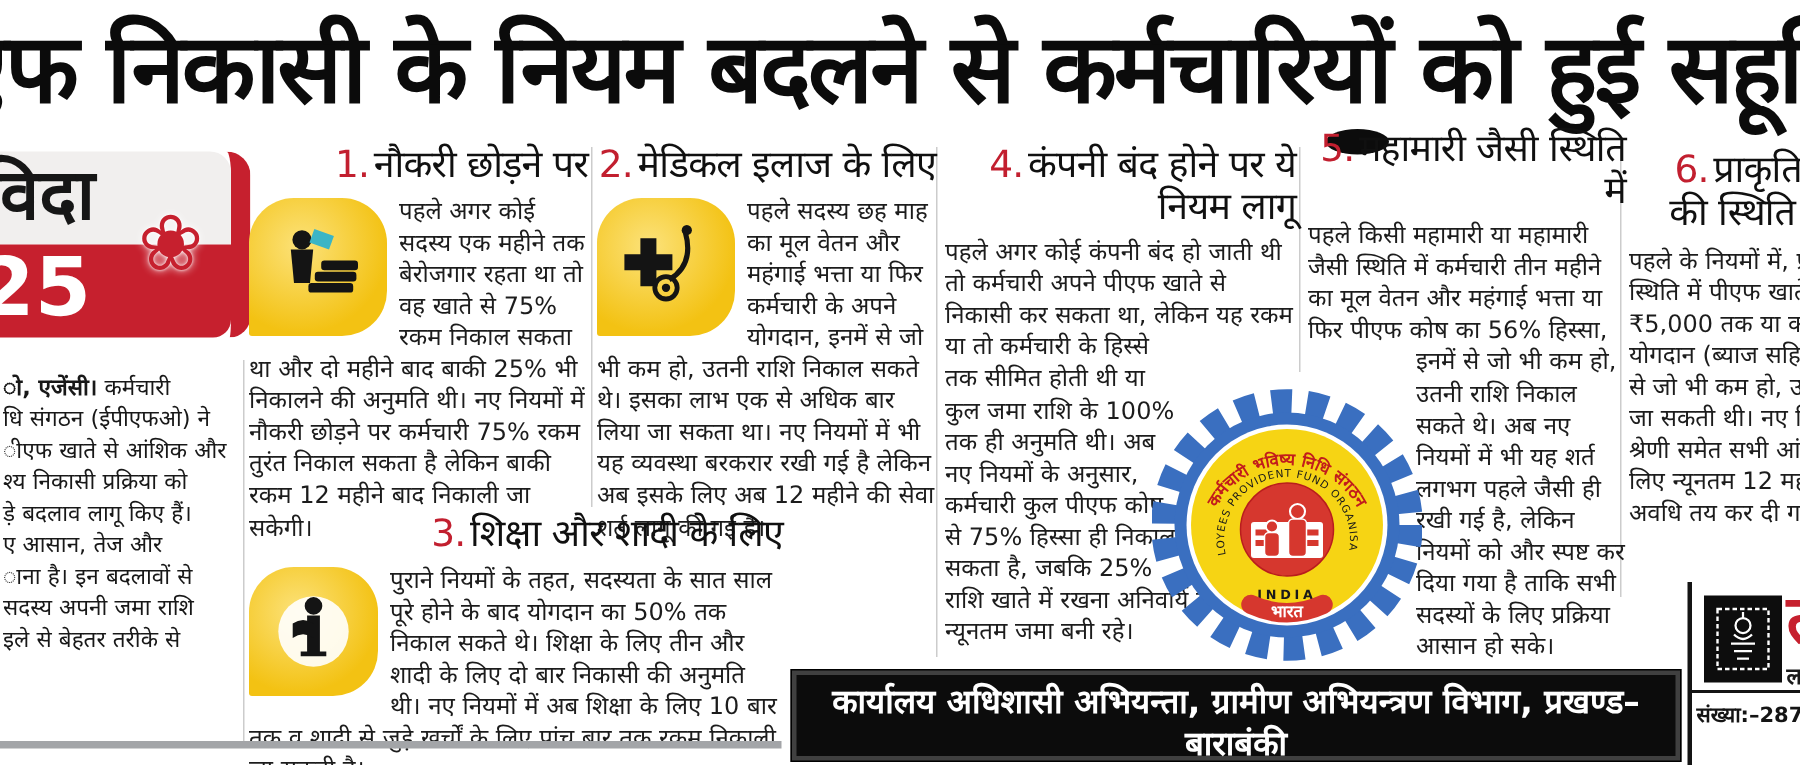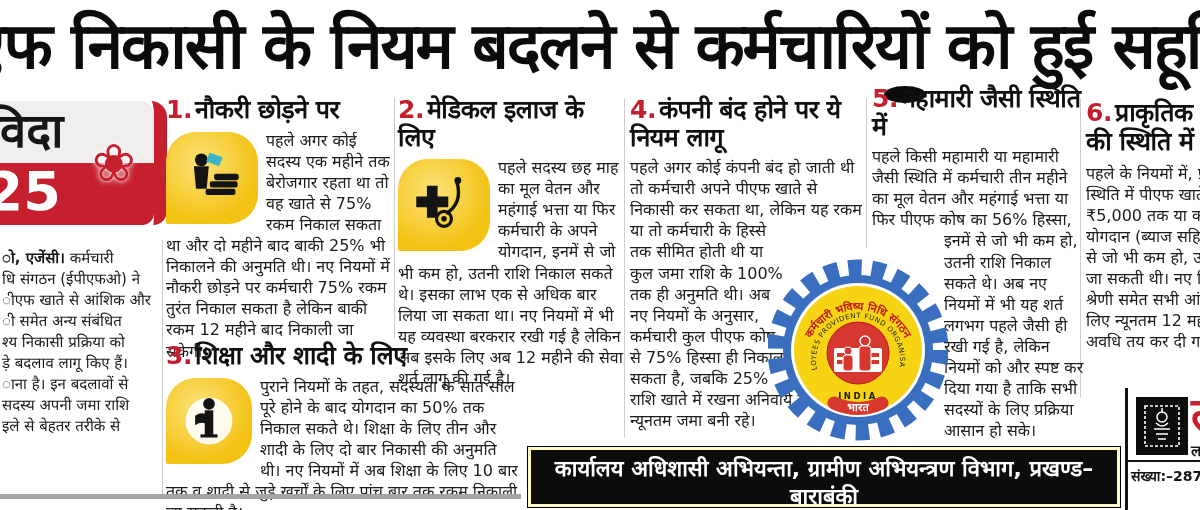--- a/index.html
+++ b/index.html
@@ -24,41 +24,41 @@
   
   .vline{position:absolute;width:1px;background:#cccccc;}
   
   .sec{position:absolute;}
   .s1{left:166px;top:96px;width:226px;}
   .s2{left:398px;top:96px;width:226px;}
   .s3{left:166px;top:342px;width:356px;}
   .s4{left:630px;top:96px;width:234px;}
   .s5{left:872px;top:85px;width:212px;}
   .s6{left:1086px;top:99px;width:160px;}
-  .sec-head{margin:0 0 6px 0;font-size:25px;font-weight:bold;line-height:1.1;color:#101010;letter-spacing:-0.5px;}
+  .sec-head{margin:0 0 6px 0;font-size:25px;font-weight:normal;line-height:1.1;color:#101010;letter-spacing:-0.5px;text-align:right;}
   .sec-head .num{color:#c21f2f;margin-right:3px;}
   .sec-body{font-size:16px;line-height:1.32;color:#1c1c1c;text-align:left;}
   .bubble{float:left;width:92px;height:92px;margin:2px 8px 2px 0;
           background:radial-gradient(circle at 38% 35%,#fce27a,#f3c213 70%);
           border-radius:30px 30px 30px 2px;display:flex;align-items:center;justify-content:center;}
   .bubble svg{width:64px;height:64px;}
   .b3{width:86px;height:86px;}
   .sp-r{float:right;width:80px;height:165px;}
   .sp-l{float:left;width:72px;height:190px;}
   .s6 .sec-head{line-height:1.15;}
   .s6 .sec-body div{white-space:nowrap;}
   
   .epfo{position:absolute;left:768px;top:250px;width:180px;height:196px;}
   
   .blob{position:absolute;left:884px;top:86px;width:42px;height:17px;background:#0c0c0c;border-radius:50%;}
   
   .grayrule{position:absolute;left:0;top:494px;width:521px;height:5px;background:#a3a5a8;}
   
   .footer-wrap{position:absolute;left:527px;top:446px;width:594px;height:62px;
-               background:#fef9c3;border:1px solid #000;padding:3px;box-sizing:border-box;}
+               background:#404040;border:1px solid #000;padding:3px;box-sizing:border-box;}
   .footer-box{width:100%;height:100%;background:#0c0c0c;color:#fff;text-align:center;
               display:flex;flex-direction:column;justify-content:flex-start;padding-top:5px;box-sizing:border-box;}
   .footer-l1{font-size:22px;font-weight:bold;line-height:1.25;}
   
   .corner{position:absolute;left:1125px;top:388px;width:78px;height:122px;
           border-left:3px solid #141414;background:#fff;}
   .emblem{position:absolute;left:8px;top:9px;width:52px;height:58px;background:#0d0d0d;
           display:flex;align-items:center;justify-content:center;}
   .corner-letter{position:absolute;left:63px;top:2px;font-size:44px;font-weight:bold;color:#c6202e;line-height:1.1;}
   .corner-small{position:absolute;left:63px;top:52px;font-size:15px;font-weight:bold;color:#1a1a1a;}
@@ -75,23 +75,23 @@
   <div class="badge">
     <div class="badge-top">लविदा</div>
     <div class="badge-bottom">025</div>
     <div class="flower">❀</div>
   </div>
 
   <div class="intro">
     <div><span class="lead">ो, एजेंसी।</span><span> कर्मचारी</span></div>
     <div>धि संगठन (ईपीएफओ) ने</div>
     <div>ीएफ खाते से आंशिक और</div>
-    <div>ी  समेत अन्य संबंधित</div>
     <div>श्य निकासी प्रक्रिया को</div>
     <div>ड़े बदलाव लागू किए हैं।</div>
+    <div>ए आसान, तेज और</div>
     <div>ाना है। इन बदलावों से</div>
     <div>सदस्य अपनी जमा राशि</div>
     <div>इले से बेहतर तरीके से</div>
   </div>
 
   <div class="vline" style="left:162px;top:240px;height:255px;"></div>
   <div class="vline" style="left:394px;top:98px;height:240px;"></div>
   <div class="vline" style="left:624px;top:98px;height:340px;"></div>
   <div class="vline" style="left:866px;top:98px;height:150px;"></div>
   <div class="vline" style="left:1080px;top:98px;height:300px;"></div>

